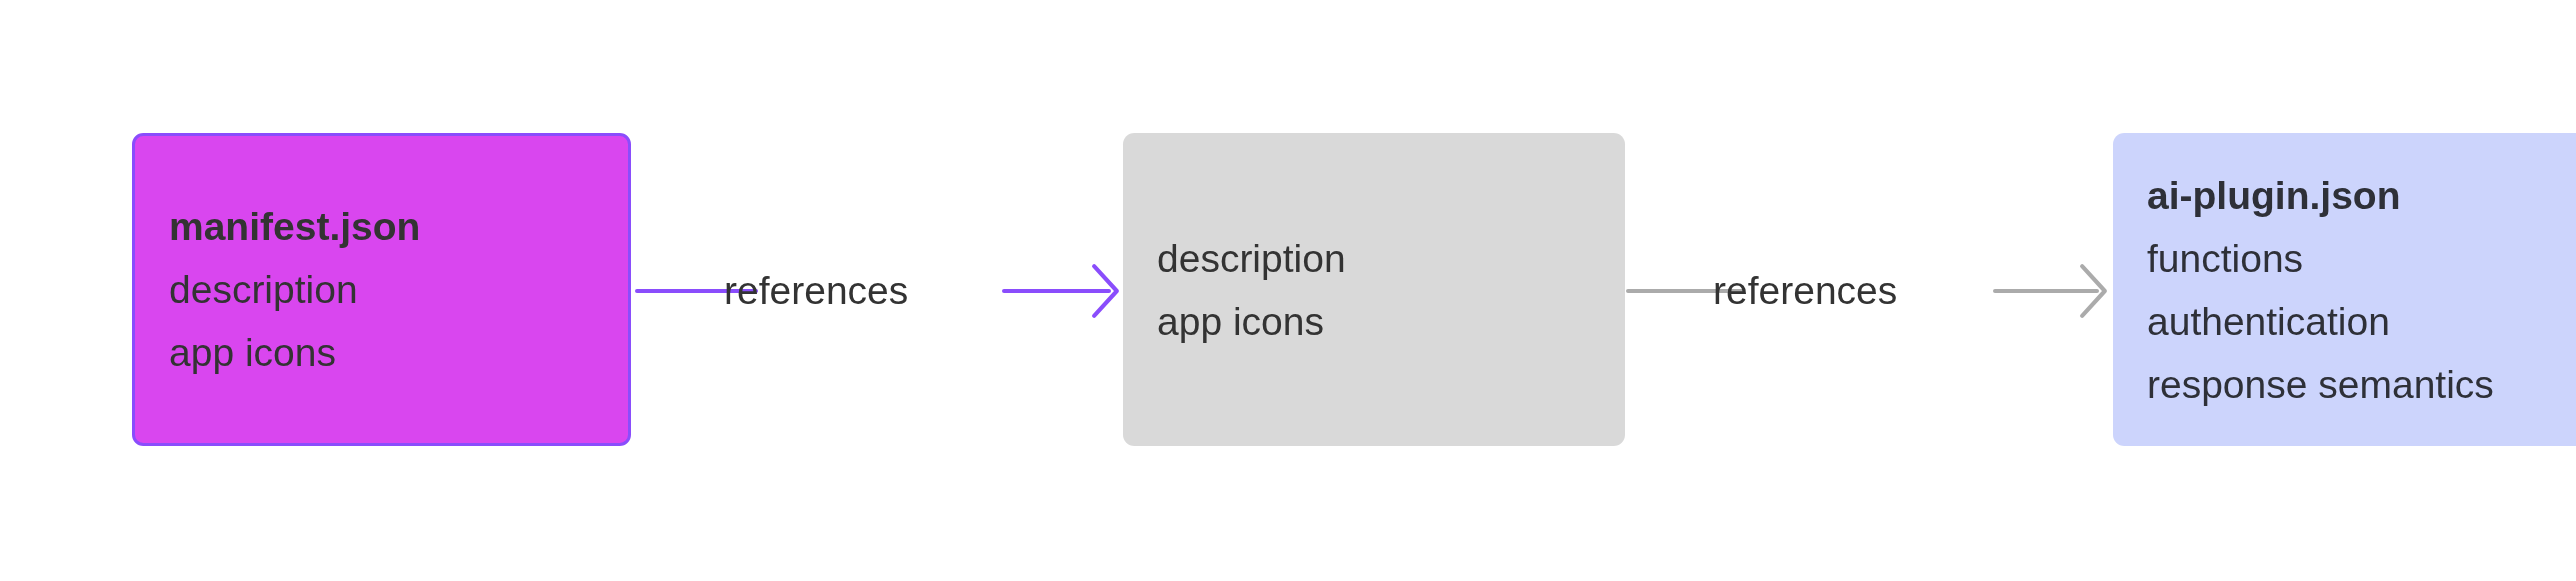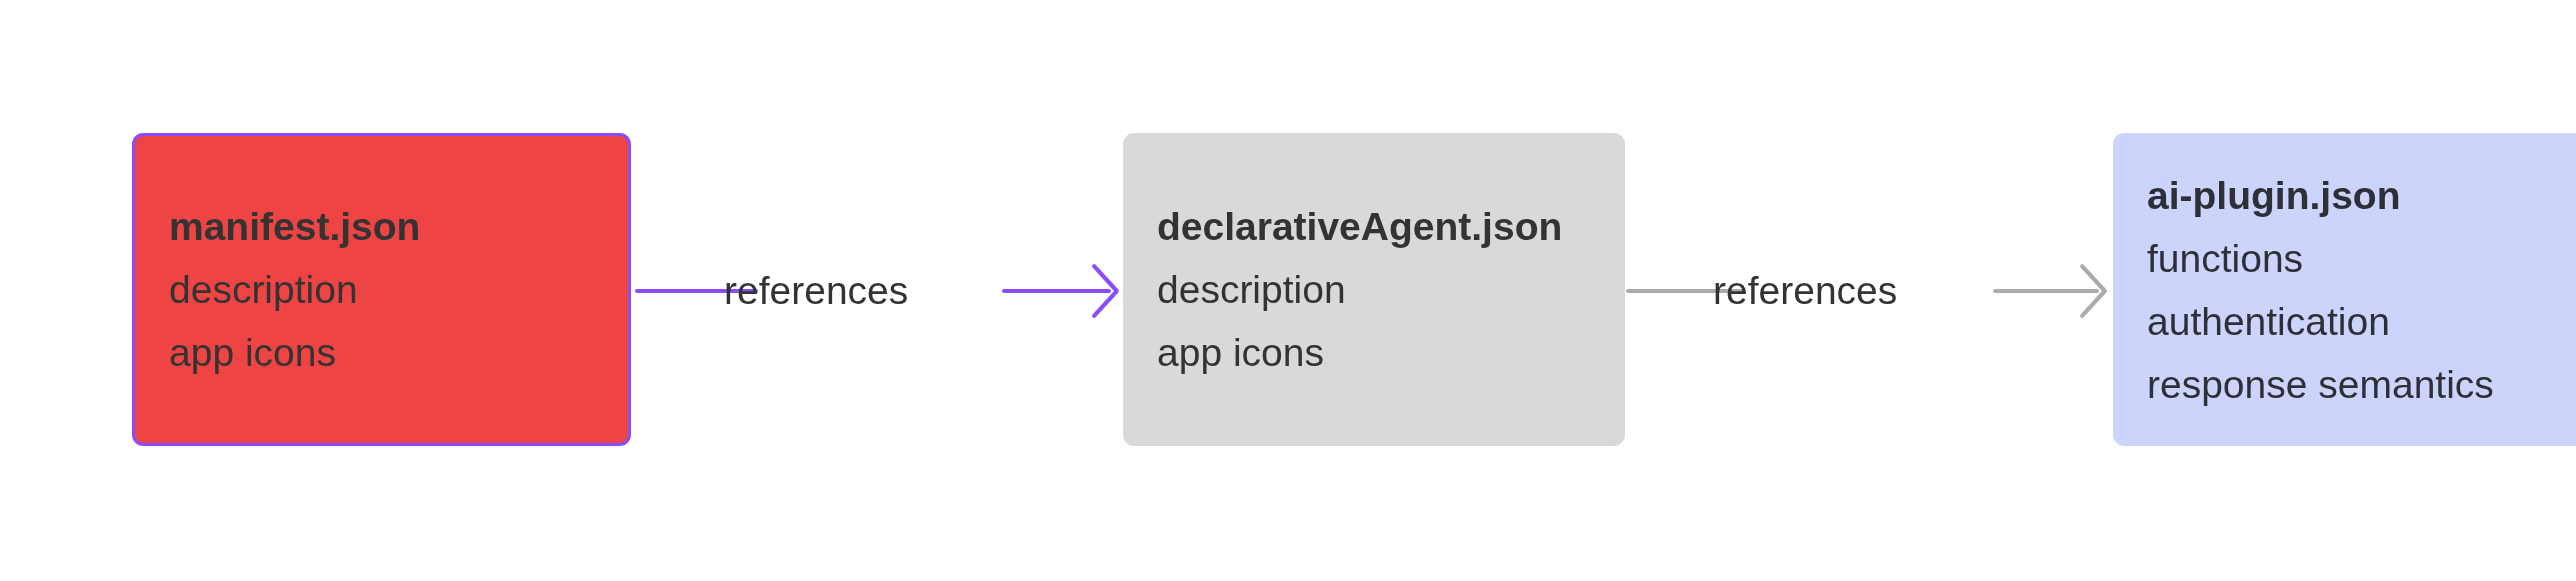--- a/index.html
+++ b/index.html
@@ -69,35 +69,34 @@
   .c2a { left: 1626px; width: 118px; }
   .c2l { left: 1713px; }
   .c2b { left: 1993px; width: 106px; }
   .c2h { left: 2048px; }
 </style>
 </head>
 <body>
 
 <div class="canvas" style="background-color: rgb(255, 255, 255);">
 
-  <div class="node node-1" style="background-color: #ef4444; border-color: rgb(138, 77, 252); color: rgb(51, 51, 51);">
+  <div class="node node-1" style="background-color: #d946ef; border-color: rgb(138, 77, 252); color: rgb(51, 51, 51);">
     <div class="node-title">manifest.json</div>
     <div class="node-item">description</div>
     <div class="node-item">app icons</div>
   </div>
 
   <div class="line c1a" style="background-color: rgb(138, 77, 252);"></div>
   <div class="connector-label c1l" style="color: rgb(51, 51, 51);">references</div>
   <div class="line c1b" style="background-color: rgb(138, 77, 252);"></div>
   <svg class="arrowhead c1h" viewBox="0 0 120 120">
     <polyline points="66,12 110,60 66,108" fill="none" stroke-width="8" stroke-linecap="round" stroke-linejoin="round" stroke="#8a4dfc"></polyline>
   </svg>
 
   <div class="node node-2" style="background-color: rgb(217, 217, 217); color: rgb(51, 51, 51);">
-    <div class="node-title">declarativeAgent.json</div>
     <div class="node-item">description</div>
     <div class="node-item">app icons</div>
   </div>
 
   <div class="line c2a" style="background-color: rgb(171, 171, 171);"></div>
   <div class="connector-label c2l" style="color: rgb(51, 51, 51);">references</div>
   <div class="line c2b" style="background-color: rgb(171, 171, 171);"></div>
   <svg class="arrowhead c2h" viewBox="0 0 120 120">
     <polyline points="66,12 110,60 66,108" fill="none" stroke-width="8" stroke-linecap="round" stroke-linejoin="round" stroke="#ababab"></polyline>
   </svg>

